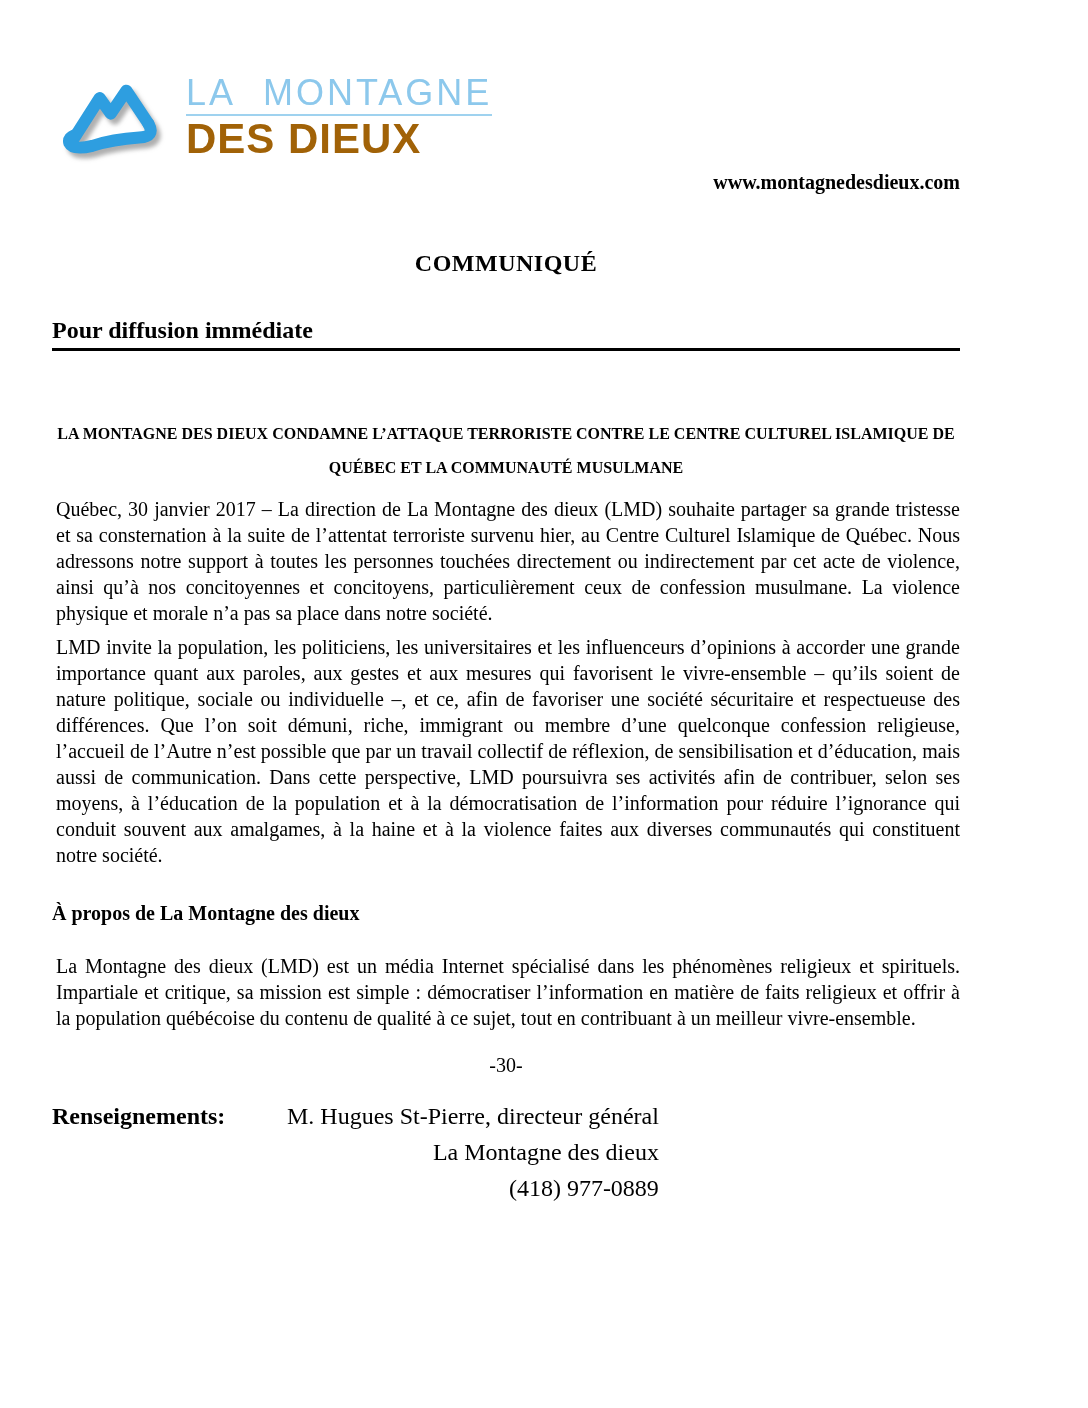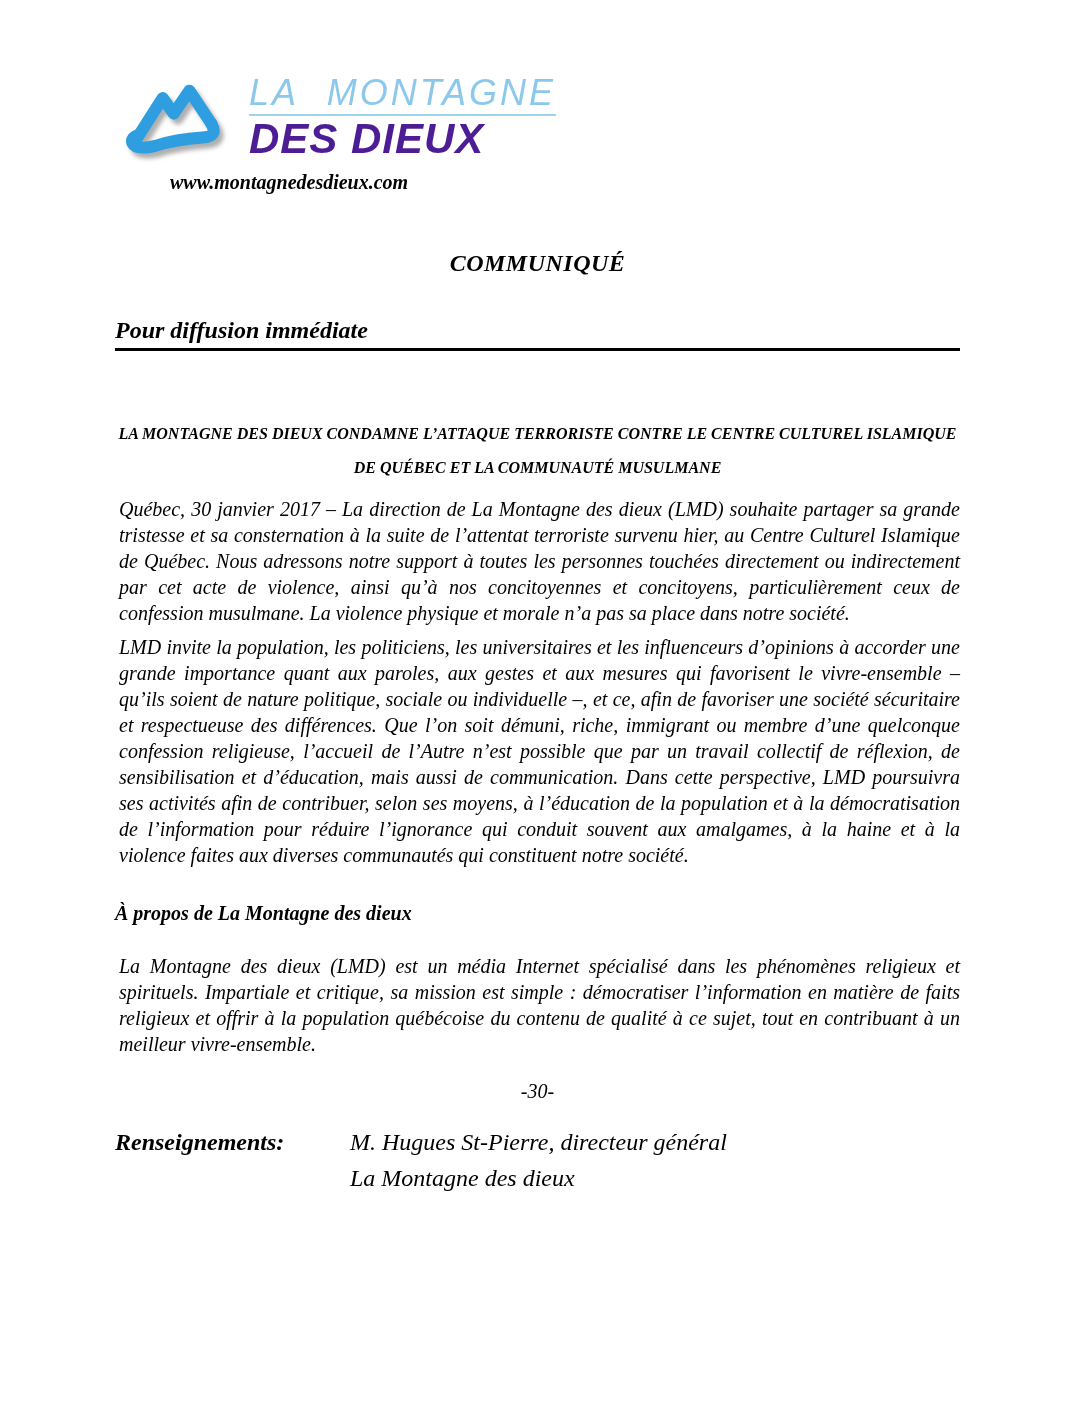--- a/index.html
+++ b/index.html
@@ -5,45 +5,44 @@
   html,body { margin:0; padding:0; background:#ffffff; }
   body {
     width:1088px; height:1408px;
     font-family:"Liberation Serif", serif;
     color:#000;
     overflow:hidden;
   }
   .page {
     box-sizing:border-box;
     width:1088px; height:1197px;
-    padding:75px 128px 0 115px;
-    font-style:italic;
+    padding:75px 128px 0 52px;
   }
 
   
   .logo-row { display:flex; align-items:flex-start; margin-left:6px; }
   .logo-icon svg {
     width:122px; height:92px; display:block;
     filter: drop-shadow(4px 5px 2px rgba(110,110,110,0.55));
   }
   .logo-text { margin-left:6px; font-family:"Liberation Sans", sans-serif; }
   .logo-top {
     font-size:36px; font-weight:200; letter-spacing:3px; word-spacing:16px;
     color:#8cc8ec;
     border-bottom:2px solid #9fd2ef;
     padding-bottom:3px;
     display:inline-block;
     line-height:1.0;
   }
   .logo-bottom {
     font-size:42px; font-weight:bold; letter-spacing:1px;
-    color:#4c1d95; line-height:1.05; margin-top:1px;
+    color:#a16207; line-height:1.05; margin-top:1px;
   }
   .website {
-    font-weight:bold; font-size:20px; margin:4px 0 12px 55px;
+    font-weight:bold; font-size:20px; margin:4px 0 12px 55px;text-align:right;
   }
 
   
   .doc-title {
     margin:56px 0 0 0;
     text-align:center;
     font-size:24px; font-weight:bold; letter-spacing:0.5px;
   }
   .release-note {
     margin-top:40px;
@@ -77,21 +76,21 @@
     text-align:center;
     font-size:20px;
   }
 
   
   .contact {
     display:flex; margin-top:25px;
     font-size:24px;
   }
   .contact-label { width:235px; font-weight:bold; line-height:29px; }
-  .contact-lines div { line-height:29px; margin-bottom:7px; }
+  .contact-lines div { line-height:29px; margin-bottom:7px;text-align:right; }
 </style>
 </head>
 <body>
 
 <div class="page">
 
   <header>
     <div class="logo-row">
       <span class="logo-icon">
         <svg viewBox="0 0 130 100" xmlns="http://www.w3.org/2000/svg">
@@ -123,16 +122,17 @@
 
   <p class="body-text about-body">La Montagne des dieux (LMD) est un média Internet spécialisé dans les phénomènes religieux et spirituels. Impartiale et critique, sa mission est simple : démocratiser l’information en matière de faits religieux et offrir à la population québécoise du contenu de qualité à ce sujet, tout en contribuant à un meilleur vivre-ensemble.</p>
 
   <div class="end-mark">-30-</div>
 
   <div class="contact">
     <div class="contact-label">Renseignements:</div>
     <div class="contact-lines">
       <div>M. Hugues St-Pierre, directeur général</div>
       <div>La Montagne des dieux</div>
+      <div>(418) 977-0889</div>
     </div>
   </div>
 
 </div>
 
 </body></html>

